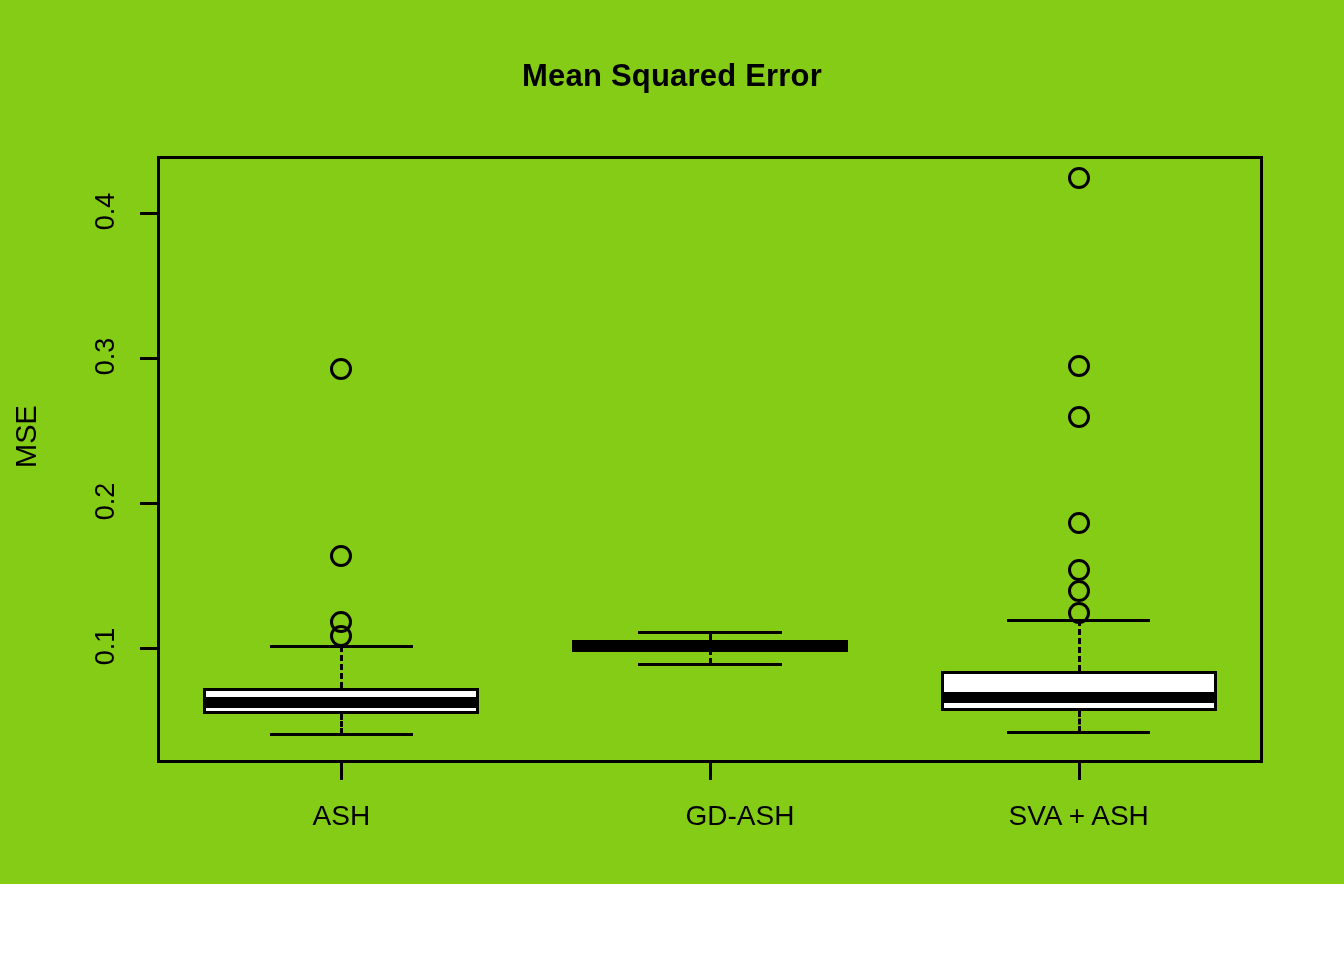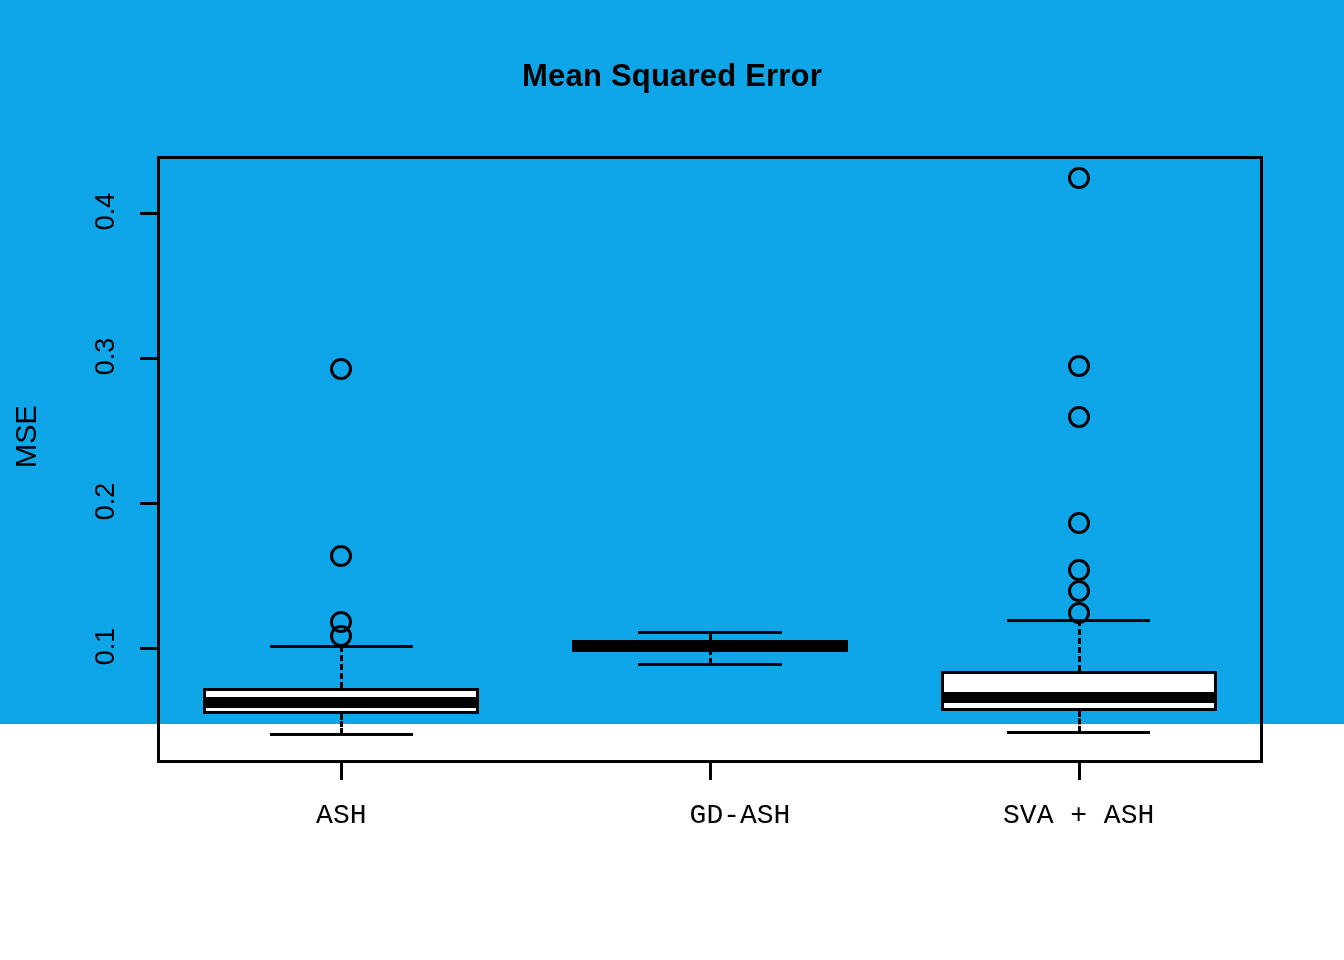--- a/index.html
+++ b/index.html
@@ -10,22 +10,22 @@
   body {
     width: 1344px;
     height: 960px;
     font-family: "Liberation Sans", sans-serif;
     color: #000000;
     overflow: hidden;
   }
   #plot-root {
     position: relative;
     width: 1344px;
-    height: 724px;
-    background: #0ea5e9;
+    height: 884px;
+    background: #84cc16;
   }
   #chart-title {
     position: absolute;
     left: 0;
     top: 58px;
     width: 1344px;
     text-align: center;
     font-size: 31px;
     font-weight: bold;
     letter-spacing: 0.2px;
@@ -54,21 +54,20 @@
     width: 70px;
   }
   .x-tick-label {
     position: absolute;
     top: 800px;
     font-size: 28px;
     color: #000000;
     text-align: center;
     white-space: nowrap;
     transform: translateX(-50%);
-    font-family: Liberation Mono, monospace;
   }
   #plot-frame {
     position: absolute;
     box-sizing: border-box;
     border: 3px solid #000000;
     background: transparent;
   }
   .y-tick-mark {
     position: absolute;
     height: 3px;

